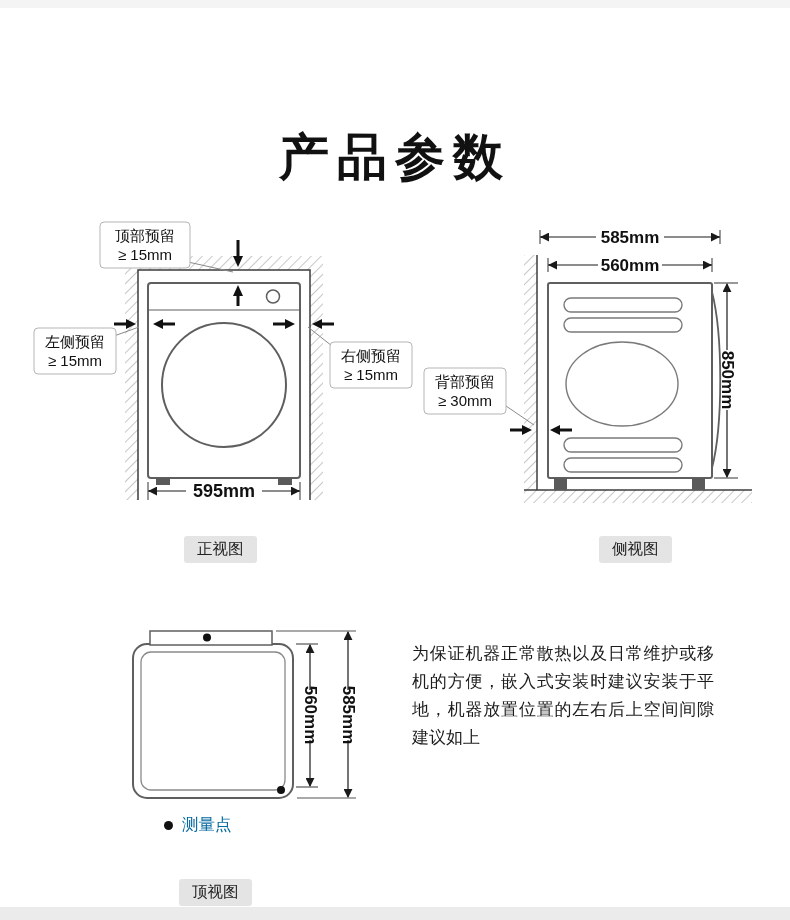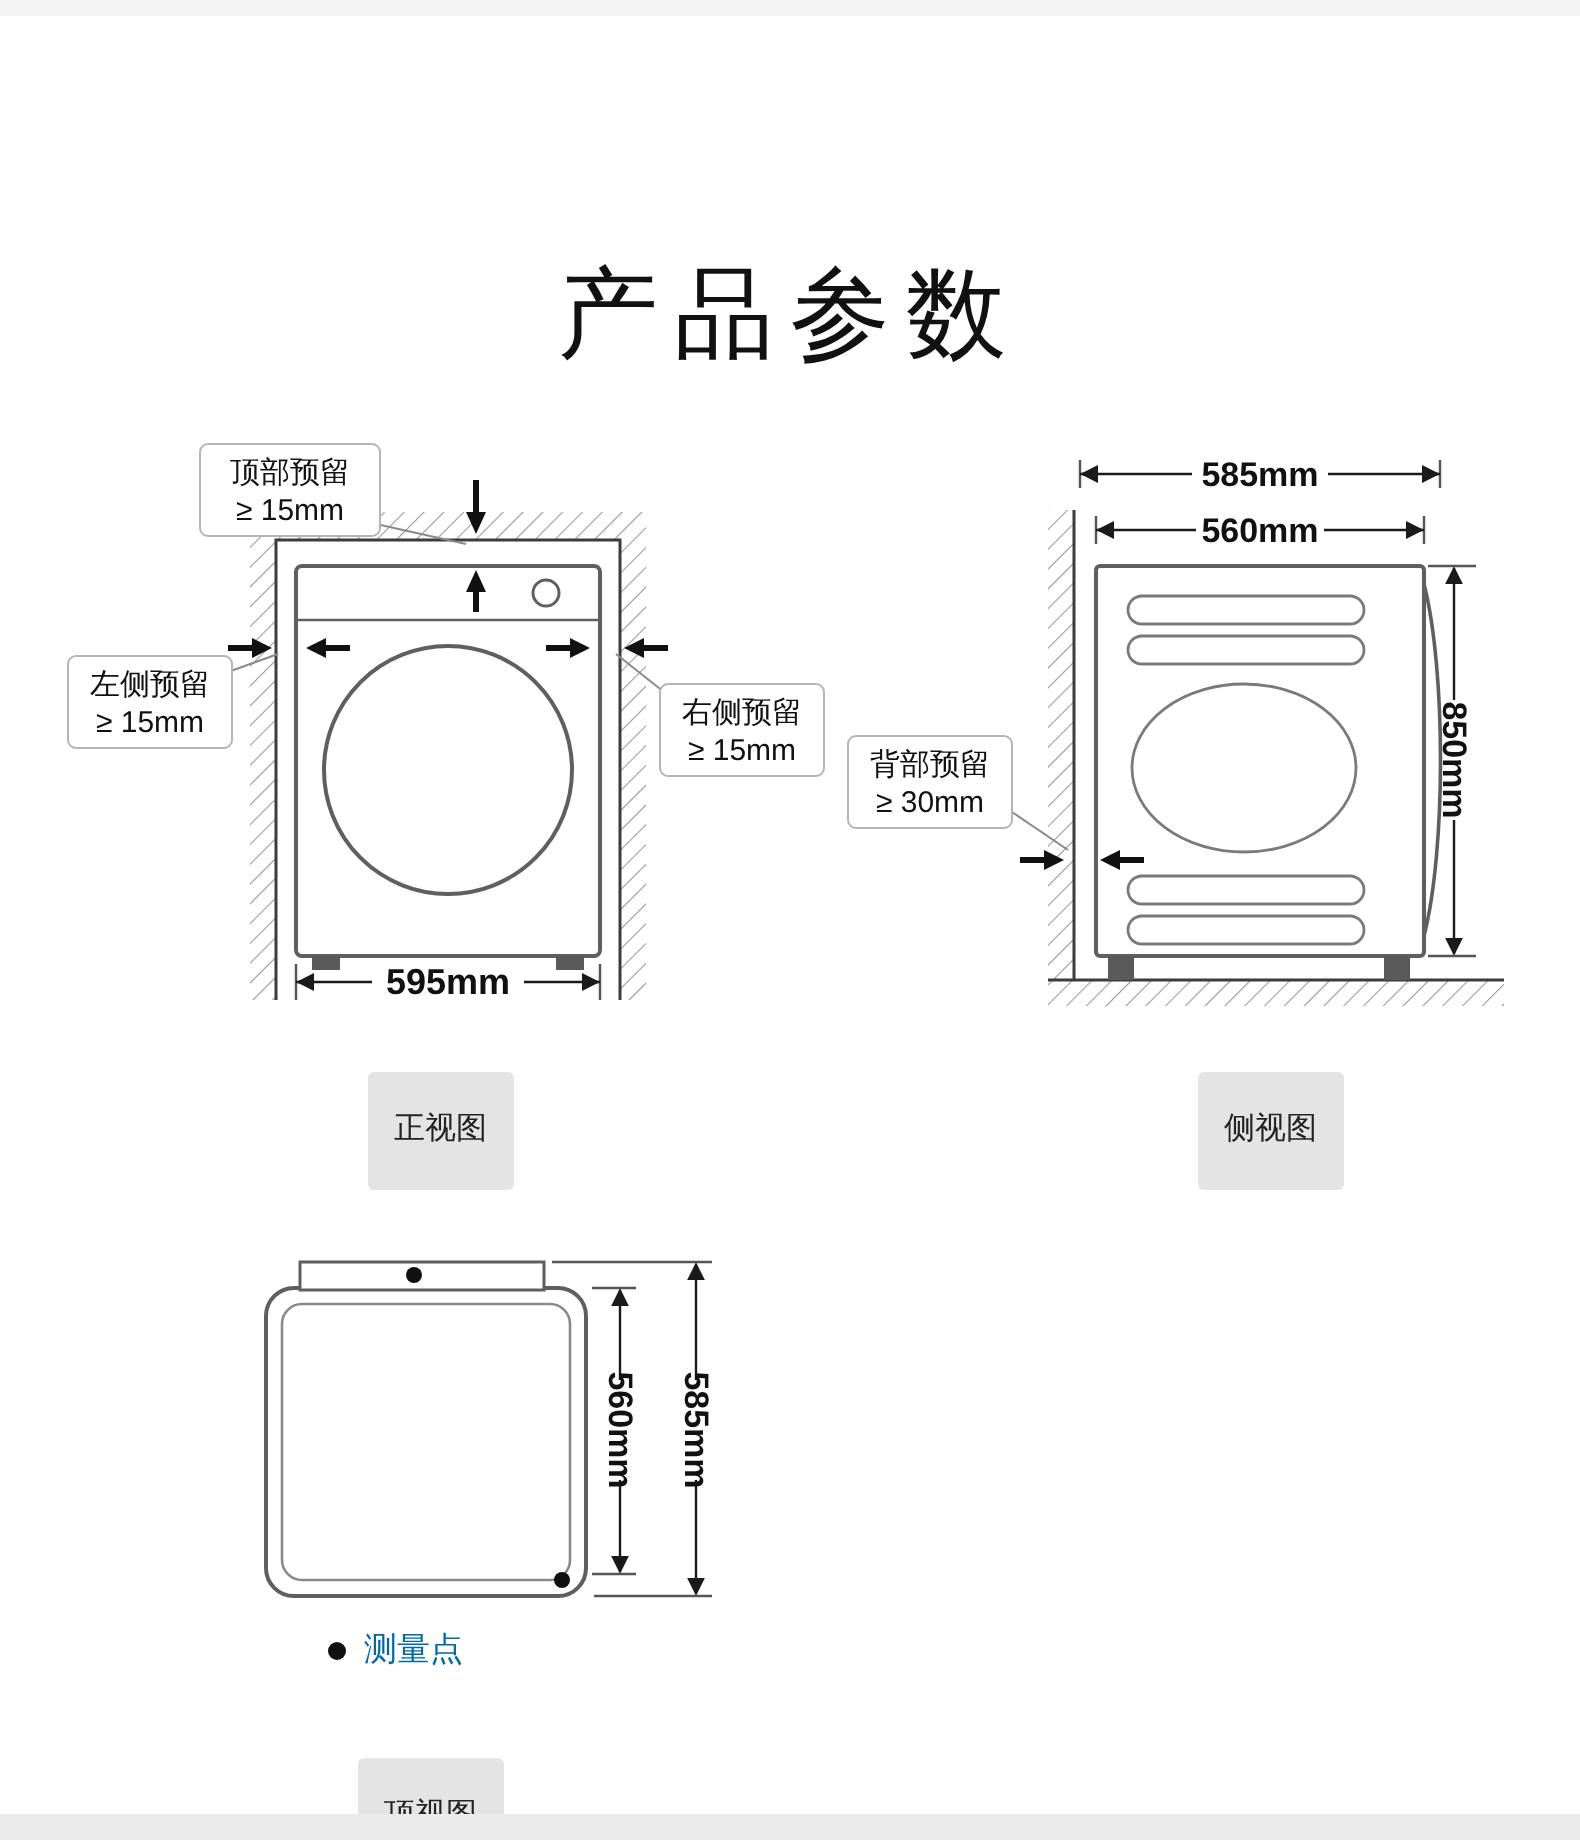--- a/index.html
+++ b/index.html
@@ -1,25 +1,25 @@
 <!DOCTYPE html>
 <html><head>
 <meta charset="utf-8">
 <style>
   html,body{margin:0;padding:0;background:#fff;}
   body{font-family:"Liberation Sans","DejaVu Sans",sans-serif;color:#111;}
   .page{position:relative;width:790px;height:920px;background:#fff;overflow:hidden;margin:0 auto;}
   .strip-top{position:absolute;top:0;left:0;width:100%;height:8px;background:#f4f4f4;}
   .strip-bottom{position:absolute;bottom:0;left:0;width:100%;height:13px;background:#ebebeb;}
   .page-title{position:absolute;top:90px;left:0;width:100%;text-align:center;
-    font-size:50px;font-weight:400;letter-spacing:8px;color:#111;}
+    font-size:50px;font-weight:700;letter-spacing:8px;color:#111;}
   .abs{position:absolute;}
   svg text{font-family:"Liberation Sans","DejaVu Sans",sans-serif;fill:#111;}
   .badge{position:absolute;background:#e4e4e4;color:#222;border-radius:3px;
-    padding:20px 13px;font-size:15.5px;line-height:1.2;}
+    padding:4px 13px;font-size:15.5px;line-height:1.2;}
   .notes{position:absolute;left:412px;top:640px;width:302px;font-size:17px;
     line-height:28px;color:#1c1c1c;text-align:justify;}
   .notes p{margin:0 0 16px 0;}
   .legend{position:absolute;left:164px;top:814px;display:flex;align-items:center;font-size:16.5px;color:#0369a1;}
   .legend .dot{width:9px;height:9px;border-radius:50%;background:#111;margin-right:9px;display:inline-block;}
 </style>
 </head>
 <body>
 
 <div class="page">
@@ -214,20 +214,21 @@
     <g>
       <line x1="156" y1="13" x2="236" y2="13" stroke="#555" stroke-width="1.2"></line>
       <line x1="177" y1="180" x2="236" y2="180" stroke="#555" stroke-width="1.2"></line>
       <line x1="228" y1="72" x2="228" y2="14" stroke="#1a1a1a" stroke-width="1.2" marker-end="url(#aT)"></line>
       <line x1="228" y1="122" x2="228" y2="179" stroke="#1a1a1a" stroke-width="1.2" marker-end="url(#aT)"></line>
       <text x="228" y="97" transform="rotate(90 228 97)" text-anchor="middle" dominant-baseline="central" font-size="17" font-weight="600">585mm</text>
     </g>
   </svg>
 
   <div class="notes">
+    <p>为保证机器正常散热以及日常维护或移机的方便，嵌入式安装时建议安装于平地，机器放置位置的左右后上空间间隙建议如上</p>
   </div>
 
   <div class="legend">
     <span class="dot"></span>
     <span>测量点</span>
   </div>
 
   <div class="badge" style="left:179px;top:879px;">顶视图</div>
 
   <div class="strip-bottom"></div>

